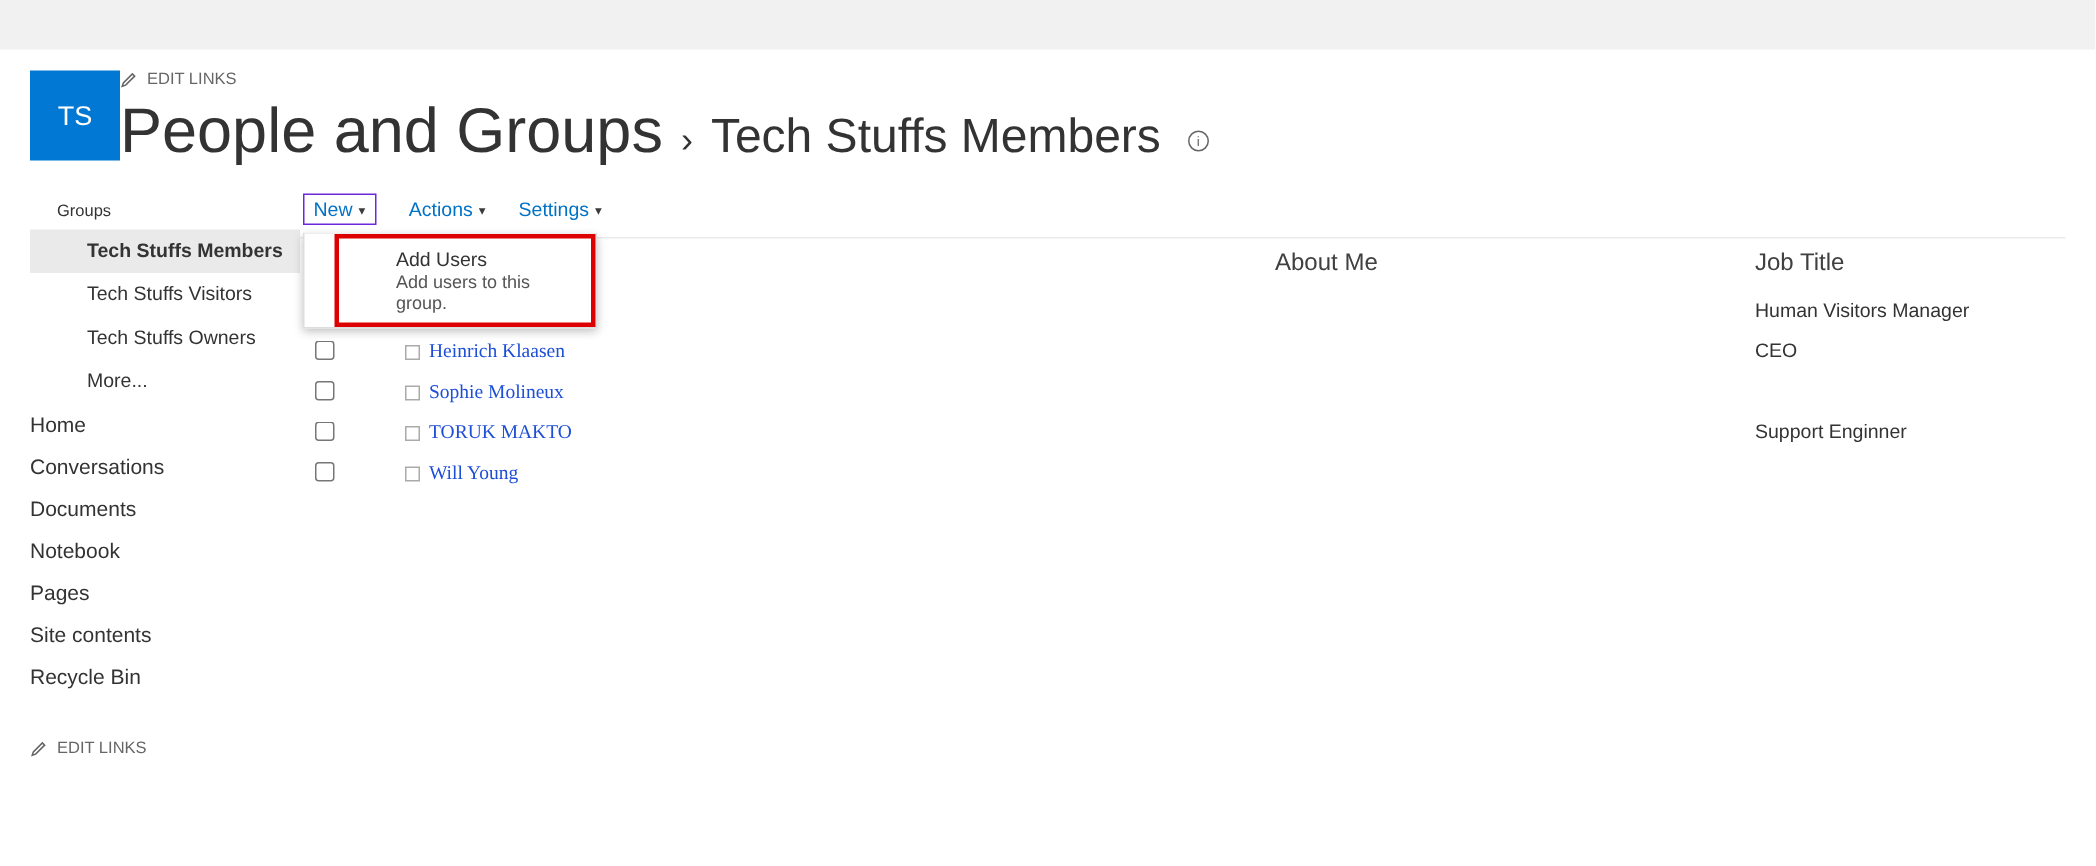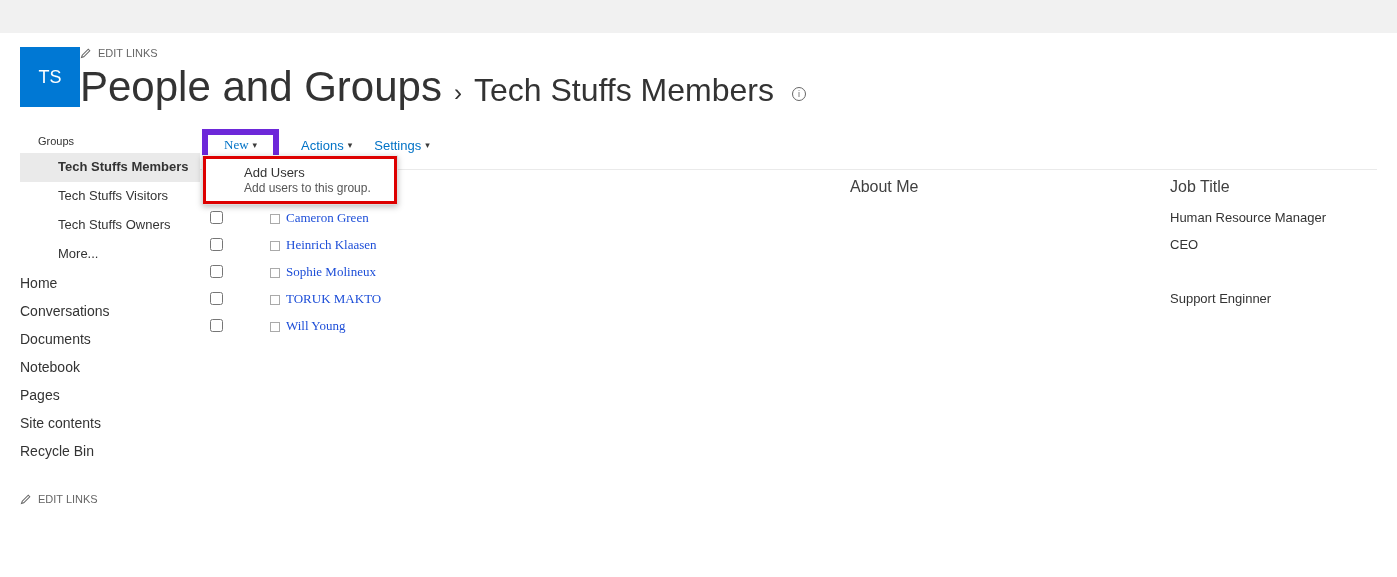--- a/index.html
+++ b/index.html
@@ -129,23 +129,22 @@
   }
   .tool-link {
     color: #0072c6;
     font-size: 13px;
     cursor: pointer;
     display: inline-flex;
     align-items: center;
     gap: 4px;
   }
   .tool-link.boxed {
-    border: 6px solid #6d28d9;
-    padding: 2px 16px;
-    font-family: Liberation Serif, serif;
+    border: 1px solid #6d28d9;
+    padding: 2px 6px;
   }
   .caret {
     font-size: 9px;
     color: #3b3b3b;
   }
   .table {
     width: 100%;
     border-top: 1px solid #eaeaea;
   }
   .thead {
@@ -188,20 +187,21 @@
     box-shadow: 0 2px 6px rgba(0,0,0,0.25);
     border: 1px solid #ddd;
     border-top: 1px solid #eee;
     width: 196px;
     z-index: 10;
   }
   .dropdown-item {
     border: 3px solid #d00;
     padding: 6px 10px 6px 38px;
     cursor: pointer;
+    margin-left: 20px;
   }
   .dropdown-item .dd-title {
     font-size: 13px;
     color: #333;
   }
   .dropdown-item .dd-sub {
     font-size: 12px;
     color: #555;
     margin-top: 1px;
   }
@@ -289,21 +289,21 @@
         <div class="col-name"></div>
         <div class="col-about">About Me</div>
         <div class="col-job">Job Title</div>
       </div>
 
       <div class="trow">
         <div class="col-cb"><input type="checkbox" style=""></div>
         <div class="col-sel"></div>
         <div class="col-name"><span class="mini-cb"></span><span>Cameron Green</span></div>
         <div class="col-about"></div>
-        <div class="col-job">Human Resource Manager</div>
+        <div class="col-job">Human Visitors Manager</div>
       </div>
       <div class="trow">
         <div class="col-cb"><input type="checkbox" style=""></div>
         <div class="col-sel"></div>
         <div class="col-name"><span class="mini-cb"></span><span>Heinrich Klaasen</span></div>
         <div class="col-about"></div>
         <div class="col-job">CEO</div>
       </div>
       <div class="trow">
         <div class="col-cb"><input type="checkbox" style=""></div>

